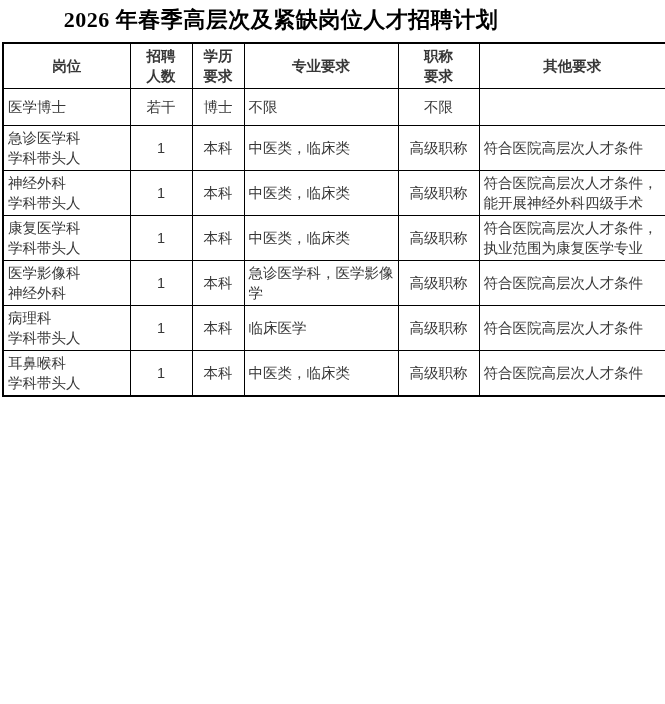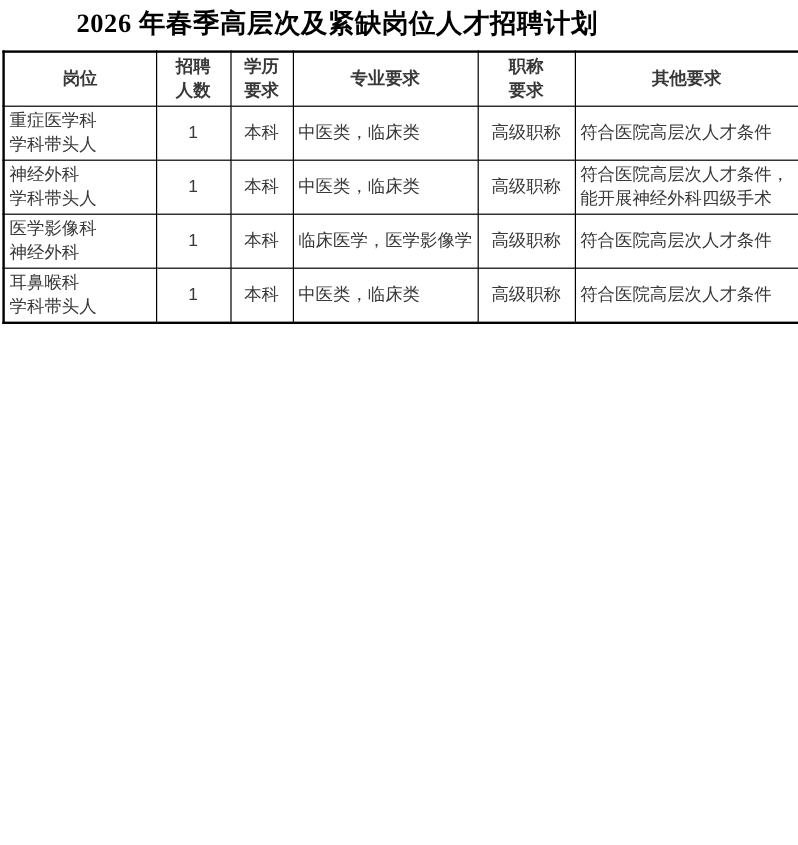--- a/index.html
+++ b/index.html
@@ -84,45 +84,72 @@
 人数</th>
           <th class="col-education">学历
 要求</th>
           <th class="col-major">专业要求</th>
           <th class="col-title_req">职称
 要求</th>
           <th class="col-other">其他要求</th>
         </tr>
     </thead>
     <tbody id="table-body">
+        <tr class="row-first">
+          <td class="col-position">医学博士</td>
+          <td class="col-count">若干</td>
+          <td class="col-education">博士</td>
+          <td class="col-major">不限</td>
+          <td class="col-title_req">不限</td>
+          <td class="col-other"></td>
+        </tr>
         <tr>
-          <td class="col-position">重症医学科
+          <td class="col-position">急诊医学科
 学科带头人</td>
           <td class="col-count">1</td>
           <td class="col-education">本科</td>
           <td class="col-major">中医类，临床类</td>
           <td class="col-title_req">高级职称</td>
           <td class="col-other">符合医院高层次人才条件</td>
         </tr>
         <tr>
           <td class="col-position">神经外科
 学科带头人</td>
           <td class="col-count">1</td>
           <td class="col-education">本科</td>
           <td class="col-major">中医类，临床类</td>
           <td class="col-title_req">高级职称</td>
           <td class="col-other">符合医院高层次人才条件，
 能开展神经外科四级手术</td>
         </tr>
         <tr>
+          <td class="col-position">康复医学科
+学科带头人</td>
+          <td class="col-count">1</td>
+          <td class="col-education">本科</td>
+          <td class="col-major">中医类，临床类</td>
+          <td class="col-title_req">高级职称</td>
+          <td class="col-other">符合医院高层次人才条件，
+执业范围为康复医学专业</td>
+        </tr>
+        <tr>
           <td class="col-position">医学影像科
 神经外科</td>
           <td class="col-count">1</td>
           <td class="col-education">本科</td>
-          <td class="col-major">临床医学，医学影像学</td>
+          <td class="col-major">急诊医学科，医学影像学</td>
+          <td class="col-title_req">高级职称</td>
+          <td class="col-other">符合医院高层次人才条件</td>
+        </tr>
+        <tr>
+          <td class="col-position">病理科
+学科带头人</td>
+          <td class="col-count">1</td>
+          <td class="col-education">本科</td>
+          <td class="col-major">临床医学</td>
           <td class="col-title_req">高级职称</td>
           <td class="col-other">符合医院高层次人才条件</td>
         </tr>
         <tr>
           <td class="col-position">耳鼻喉科
 学科带头人</td>
           <td class="col-count">1</td>
           <td class="col-education">本科</td>
           <td class="col-major">中医类，临床类</td>
           <td class="col-title_req">高级职称</td>

